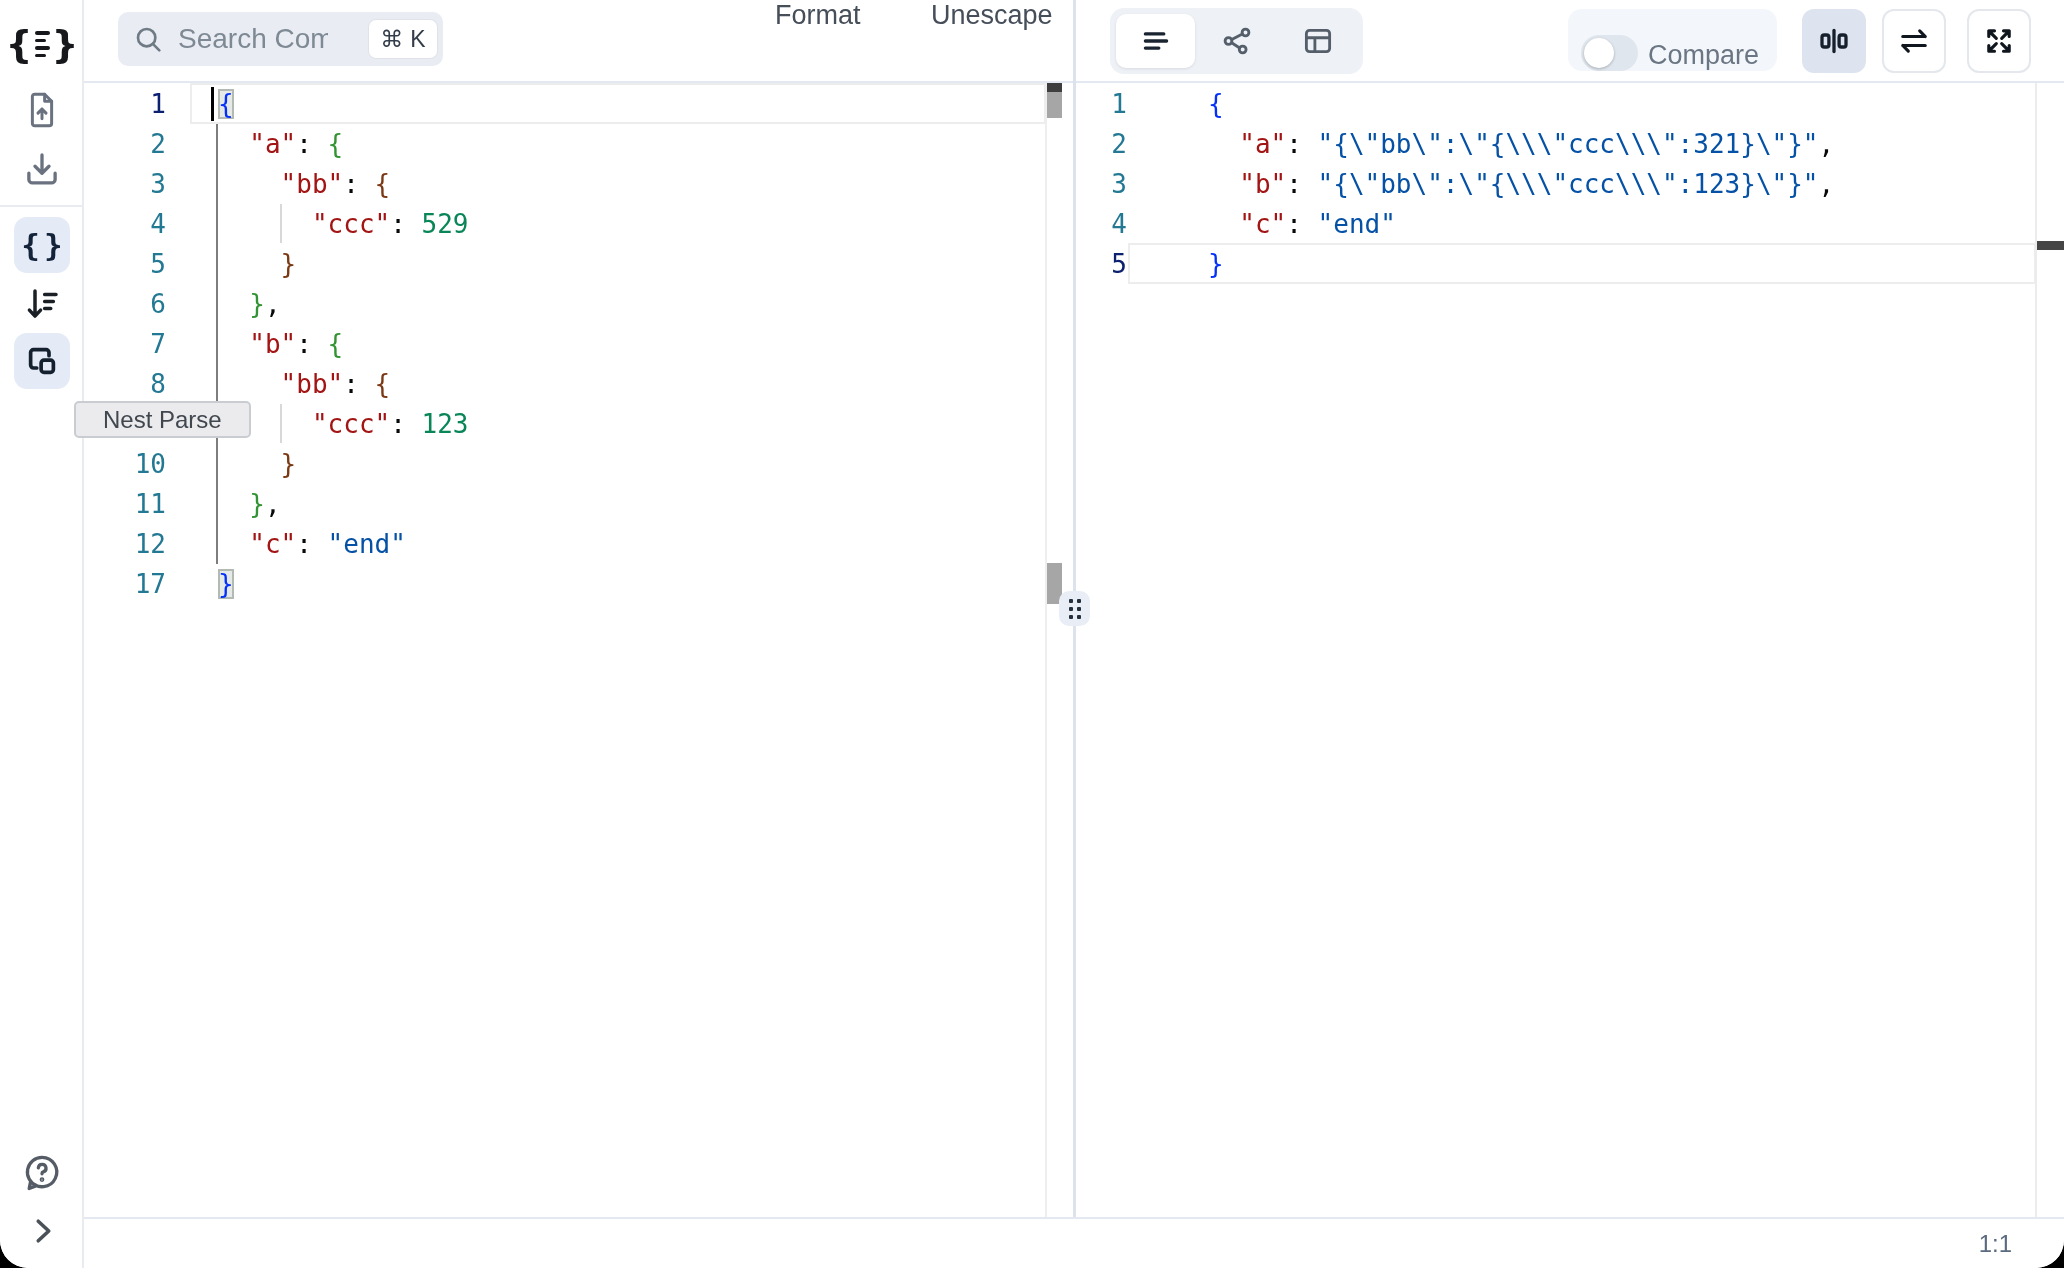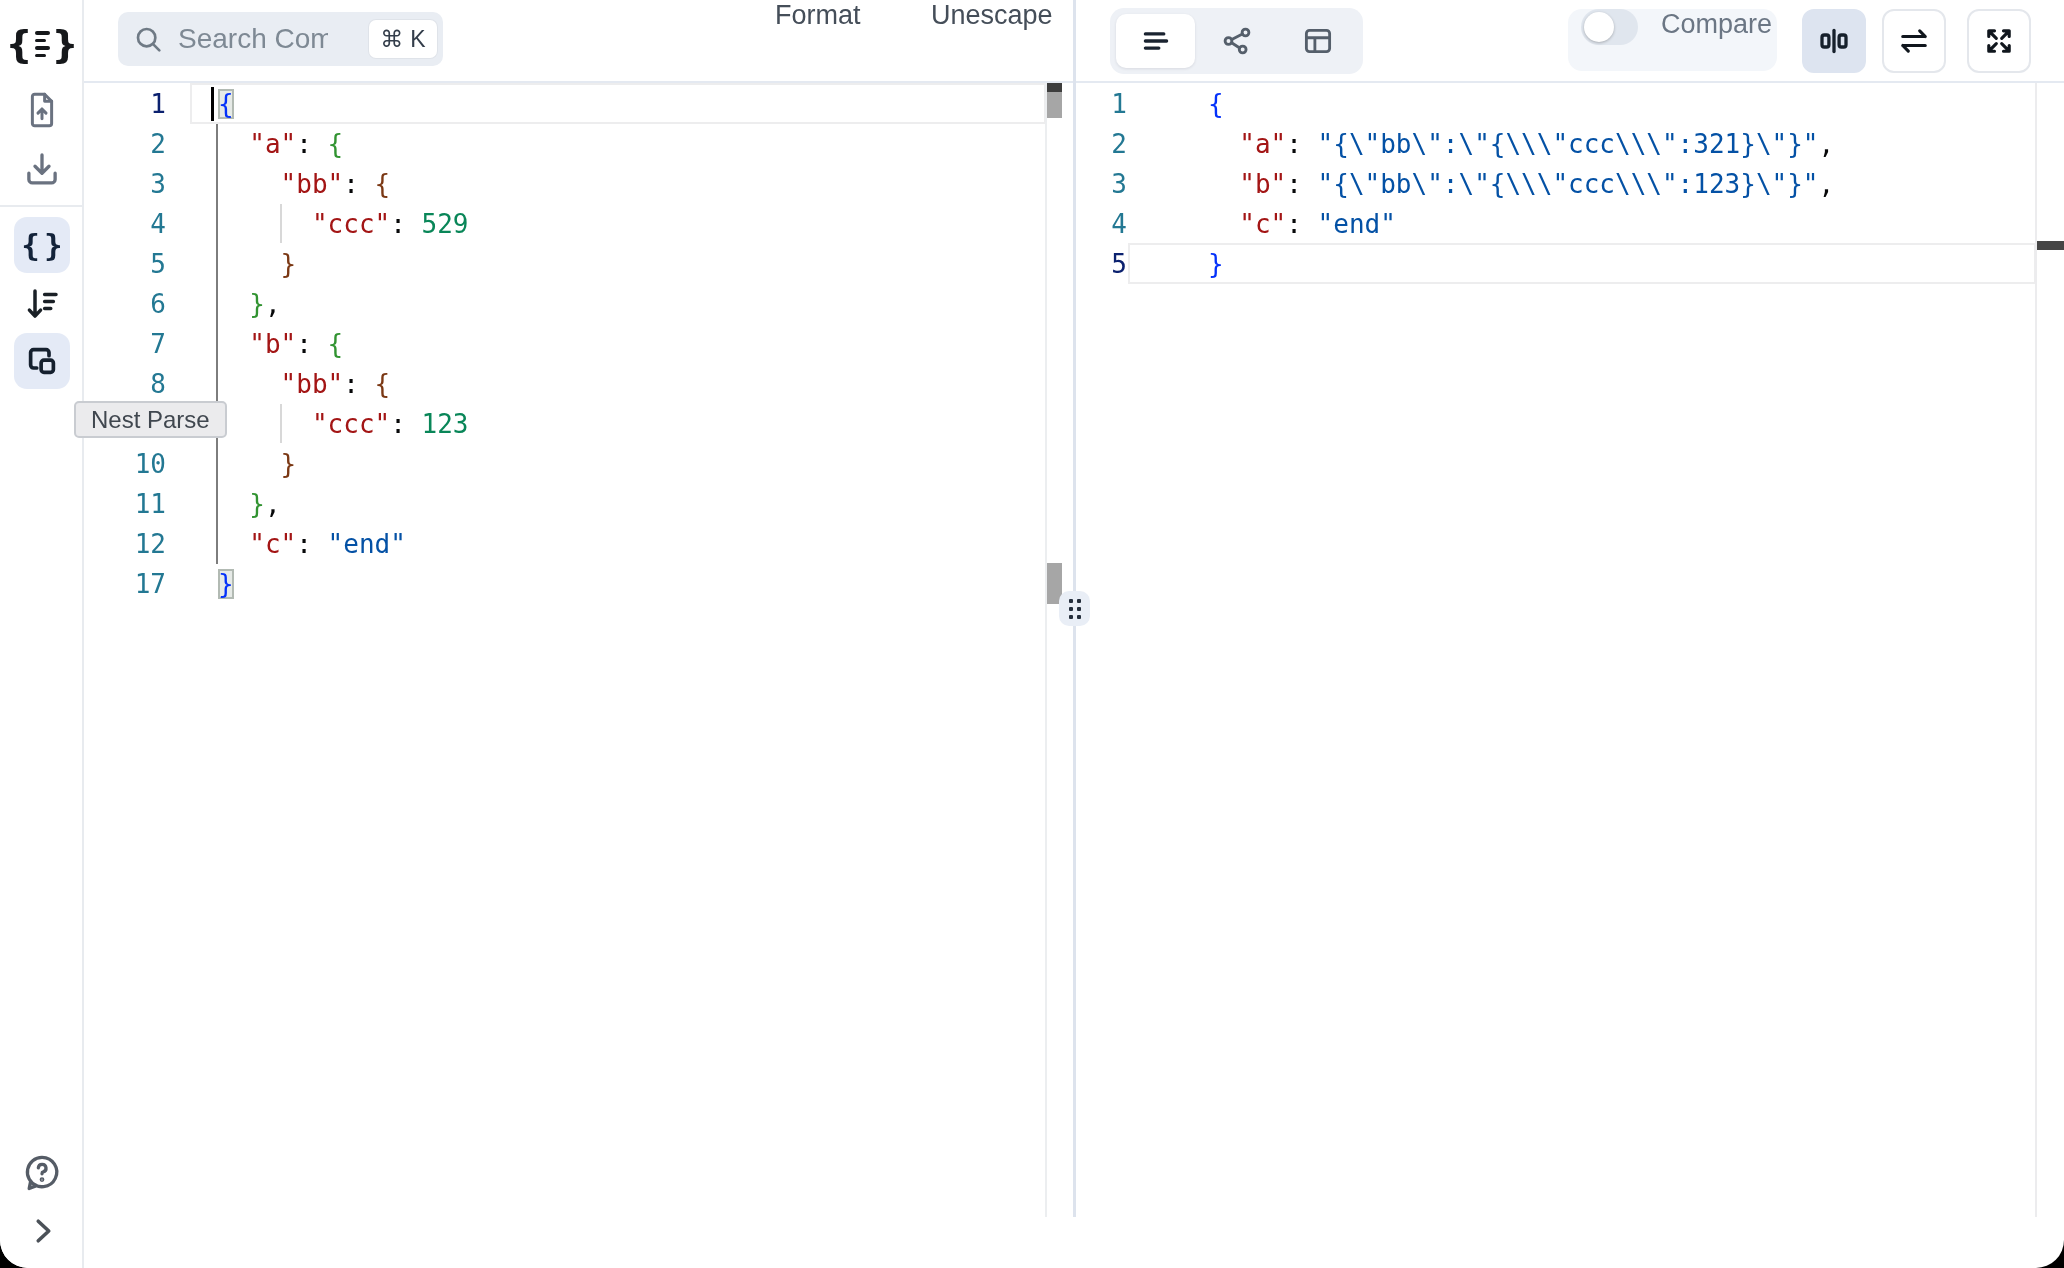--- a/index.html
+++ b/index.html
@@ -28,21 +28,21 @@
   .searchbox input::placeholder{color:#7e8994;}
   .kbd-badge{margin-left:auto;width:68px;height:38px;background:#fff;border-radius:7px;display:flex;align-items:center;justify-content:center;gap:7px;font:23px "Liberation Sans",sans-serif;color:#333d4a;box-shadow:0 0 0 1px rgba(0,0,0,.04);}
   .txt-btn{position:absolute;top:0;height:83px;line-height:83px;font:500 27px "Liberation Sans",sans-serif;color:#454e59;cursor:pointer;}
   .btn-format{left:691px;}
   .btn-unescape{left:847px;}
 
   .segmented{position:absolute;left:1026px;top:8px;width:253px;height:66px;background:#eef1f6;border-radius:14px;display:flex;align-items:center;padding:0 6px;box-sizing:border-box;gap:2px;}
   .seg-cell{width:79px;height:54px;display:flex;align-items:center;justify-content:center;border-radius:10px;color:#555f6b;}
   .seg-cell.active{background:#fff;box-shadow:0 1px 3px rgba(16,24,40,.10);color:#1a2330;}
 
-  .compare-pill{position:absolute;left:1484px;top:9px;width:209px;height:62px;background:#f3f6fa;border-radius:14px;display:flex;align-items:flex-start;padding:0 13px;box-sizing:border-box;gap:23px;}
+  .compare-pill{position:absolute;left:1484px;top:9px;width:209px;height:62px;background:#f3f6fa;border-radius:14px;display:flex;align-items:flex-end;padding:0 13px;box-sizing:border-box;gap:10px;}
   .toggle{width:57px;height:36px;border-radius:18px;background:#e0e6ee;position:relative;flex:0 0 auto;}
   .toggle .knob{position:absolute;left:3px;top:3px;width:30px;height:30px;border-radius:50%;background:#fff;box-shadow:0 1px 3px rgba(0,0,0,.25);}
   .compare-label{font:27px "Liberation Sans",sans-serif;color:#6b7684;}
   .icon-btn{position:absolute;top:9px;width:64px;height:64px;border-radius:12px;display:flex;align-items:center;justify-content:center;background:#fff;border:2px solid #e4e7ec;box-sizing:border-box;color:#10161d;}
   .icon-btn.tinted{background:#dde4f0;border-color:#dde4f0;color:#16202c;}
   .btn-split{left:1718px;}
   .btn-swap{left:1798px;}
   .btn-full{left:1883px;}
 
   
@@ -61,21 +61,21 @@
   .editor-right .code{margin-left:56px;}
   .row{height:40px;line-height:40px;white-space:pre;position:relative;}
   .tk-key{color:#a31515;} .tk-str{color:#0451a5;} .tk-num{color:#098658;} .tk-pln{color:#08090a;}
   .tk-b0{color:#0431fa;} .tk-b1{color:#319331;} .tk-b2{color:#7b3814;}
   .match{background:#e6eae7;box-shadow:inset 0 0 0 2px #b2bab3;}
   .caret{position:absolute;left:-7px;top:3px;width:3px;height:34px;background:#000;}
 
   
   .ovl{position:absolute;z-index:5;}
   .cur-line{border:2px solid #ededee;box-sizing:border-box;}
-  .tooltip{position:absolute;left:74px;top:401px;height:37px;padding:0 15px;background:#ebebed;border:2px solid #c9ccd1;border-radius:5px;font:24px "Liberation Sans",sans-serif;color:#40474f;line-height:33px;box-sizing:border-box;z-index:60;white-space:nowrap;}
+  .tooltip{position:absolute;left:74px;top:401px;height:37px;padding:0 27px;background:#ebebed;border:2px solid #c9ccd1;border-radius:5px;font:24px "Liberation Sans",sans-serif;color:#40474f;line-height:33px;box-sizing:border-box;z-index:60;white-space:nowrap;}
   .divider-v{position:absolute;left:1073px;top:0;width:3px;height:1217px;background:#dde3ed;z-index:8;}
   .drag-handle{position:absolute;left:1059px;top:591px;width:31px;height:35px;border-radius:10px;background:#e9eef6;z-index:12;display:flex;align-items:center;justify-content:center;}
   .dots{display:grid;grid-template-columns:4px 4px;grid-auto-rows:4px;gap:4px;}
   .dots i{background:#242e3c;border-radius:1px;}
 
   
   .footer{position:absolute;left:84px;top:1217px;width:1980px;height:51px;border-top:2px solid #e4e9f1;box-sizing:border-box;background:#fff;display:flex;align-items:center;justify-content:flex-end;padding-right:52px;font:24px "Liberation Sans",sans-serif;color:#5b6b7f;}
   svg{display:block;}
 </style>
 </head>
@@ -275,14 +275,17 @@
         <i></i>
         <i></i>
         <i></i>
         <i></i>
         <i></i>
       </span>
   </div>
 
   <div class="tooltip">Nest Parse</div>
 
+  <footer class="footer">
+    <span>1:1</span>
+  </footer>
 
 </div>
 
 </body></html>

